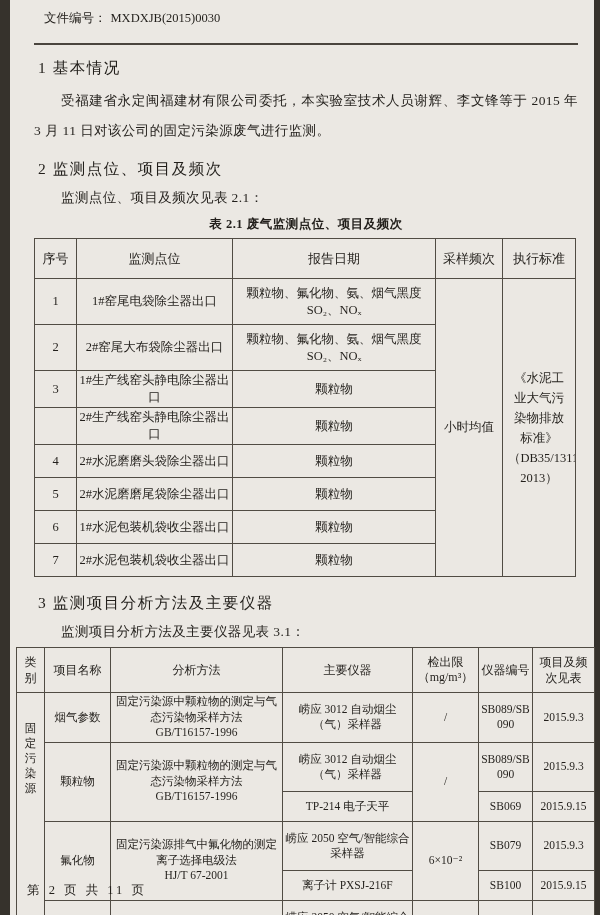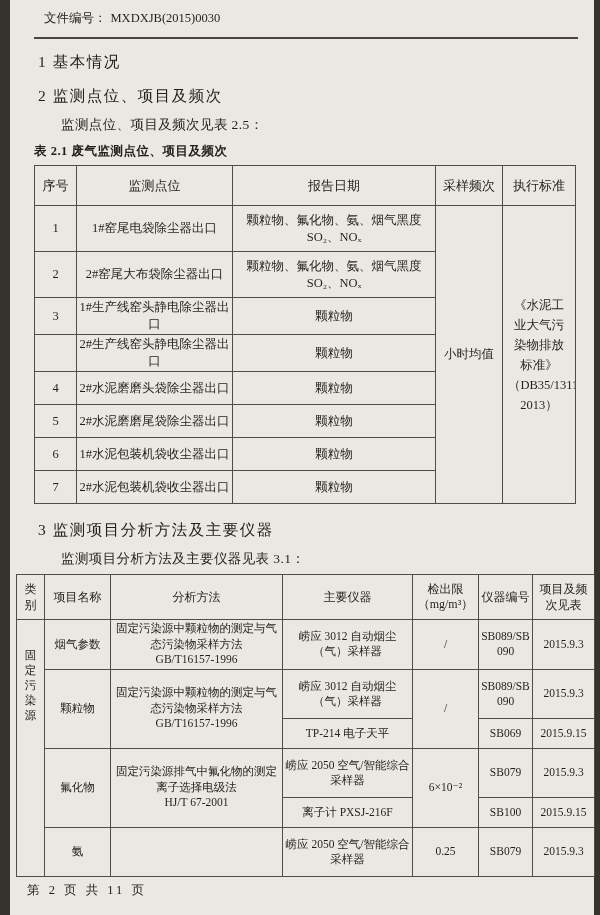--- a/index.html
+++ b/index.html
@@ -10,30 +10,30 @@
     color:#221f1b;
   }
   .page{
     position:absolute;left:10px;top:0;width:584px;height:915px;
     background:#ebe8e3;box-sizing:border-box;
     padding:5px 16px 0 24px;
   }
   
   .hdr{
     display:flex;justify-content:space-between;align-items:baseline;
-    font-size:12.5px;padding:5px 4px 10px 10px;
+    font-size:12.5px;padding:5px 4px 16px 10px;
     border-bottom:2px solid #4a453e;
   }
   .hdr .val{margin-left:4px}
   .hdr-right .val{margin-left:10px;letter-spacing:.5px}
   
   .h-sec{font-size:15.5px;font-weight:normal;margin:13px 0 0 4px;letter-spacing:1.5px}
   .para{font-size:13.5px;line-height:30px;text-indent:2em;margin:7px 0 0 0;text-align:justify;letter-spacing:.4px}
   .intro{font-size:13.5px;text-indent:2em;margin:9px 0 0 0;letter-spacing:.4px}
-  .tcap{font-size:12.5px;font-weight:bold;margin:9px 0 0 0;letter-spacing:.5px}
+  .tcap{font-size:12.5px;font-weight:bold;text-align:center;margin:9px 0 0 0;letter-spacing:.5px}
   
   table{border-collapse:collapse;table-layout:fixed}
   th,td{border:1px solid #514c44;text-align:center;vertical-align:middle;padding:1px 2px;font-weight:normal;overflow:hidden}
   .t21{width:541px;margin:5px 0 16px 0}
   .t21 th{font-size:13px;height:37px}
   .t21 td{font-size:12.5px}
   .t21 tr.rr2 td{height:43px}
   .t21 tr.rr1 td{height:30px}
   .t21 .sub{display:block;line-height:17px}
   .std-cell{font-size:12.5px;line-height:20px;padding:2px 5px}
@@ -58,23 +58,24 @@
 
 <div class="page">
 
   <div class="hdr">
     <div class="hdr-left">
       <span>文件编号：</span><span class="val">MXDXJB(2015)0030</span>
     </div>
   </div>
 
   <div class="h-sec">1 基本情况</div>
+  <div class="para">受福建省永定闽福建材有限公司委托，本实验室技术人员谢辉、李文锋等于 2015 年 3 月 11 日对该公司的固定污染源废气进行监测。</div>
 
   <div class="h-sec">2 监测点位、项目及频次</div>
-  <div class="intro">监测点位、项目及频次见表 2.5：</div>
+  <div class="intro">监测点位、项目及频次见表 2.1：</div>
   <div class="tcap">表 2.1 废气监测点位、项目及频次</div>
 
   <table class="t21">
     <colgroup>
       <col style="width:42px">
         <col style="width:156px">
         <col style="width:203px">
         <col style="width:67px">
         <col style="width:73px">
     </colgroup>

